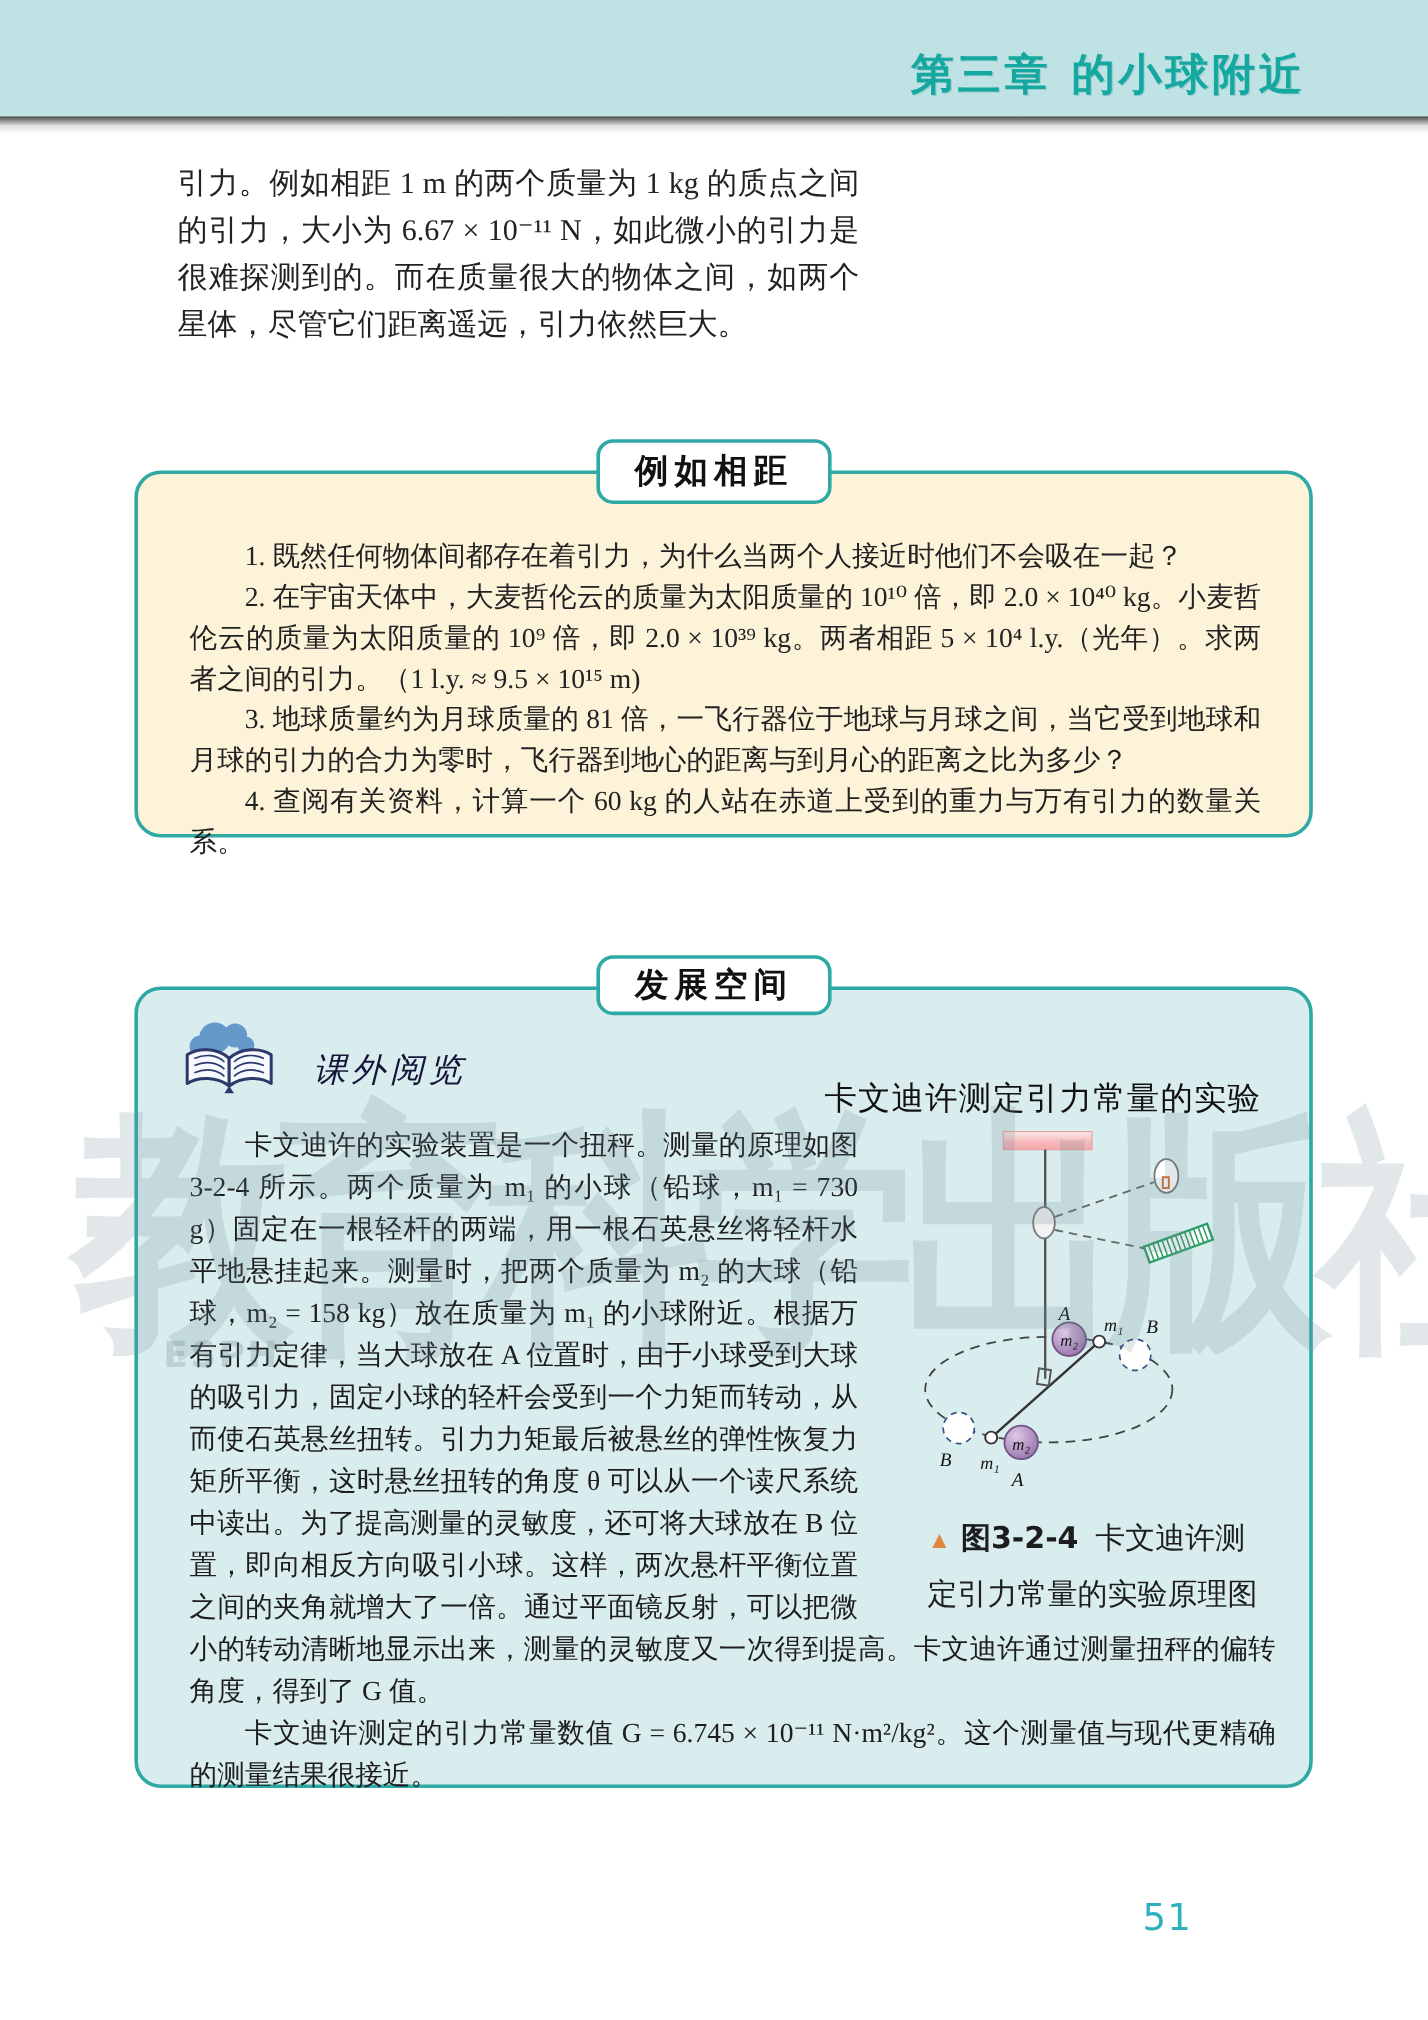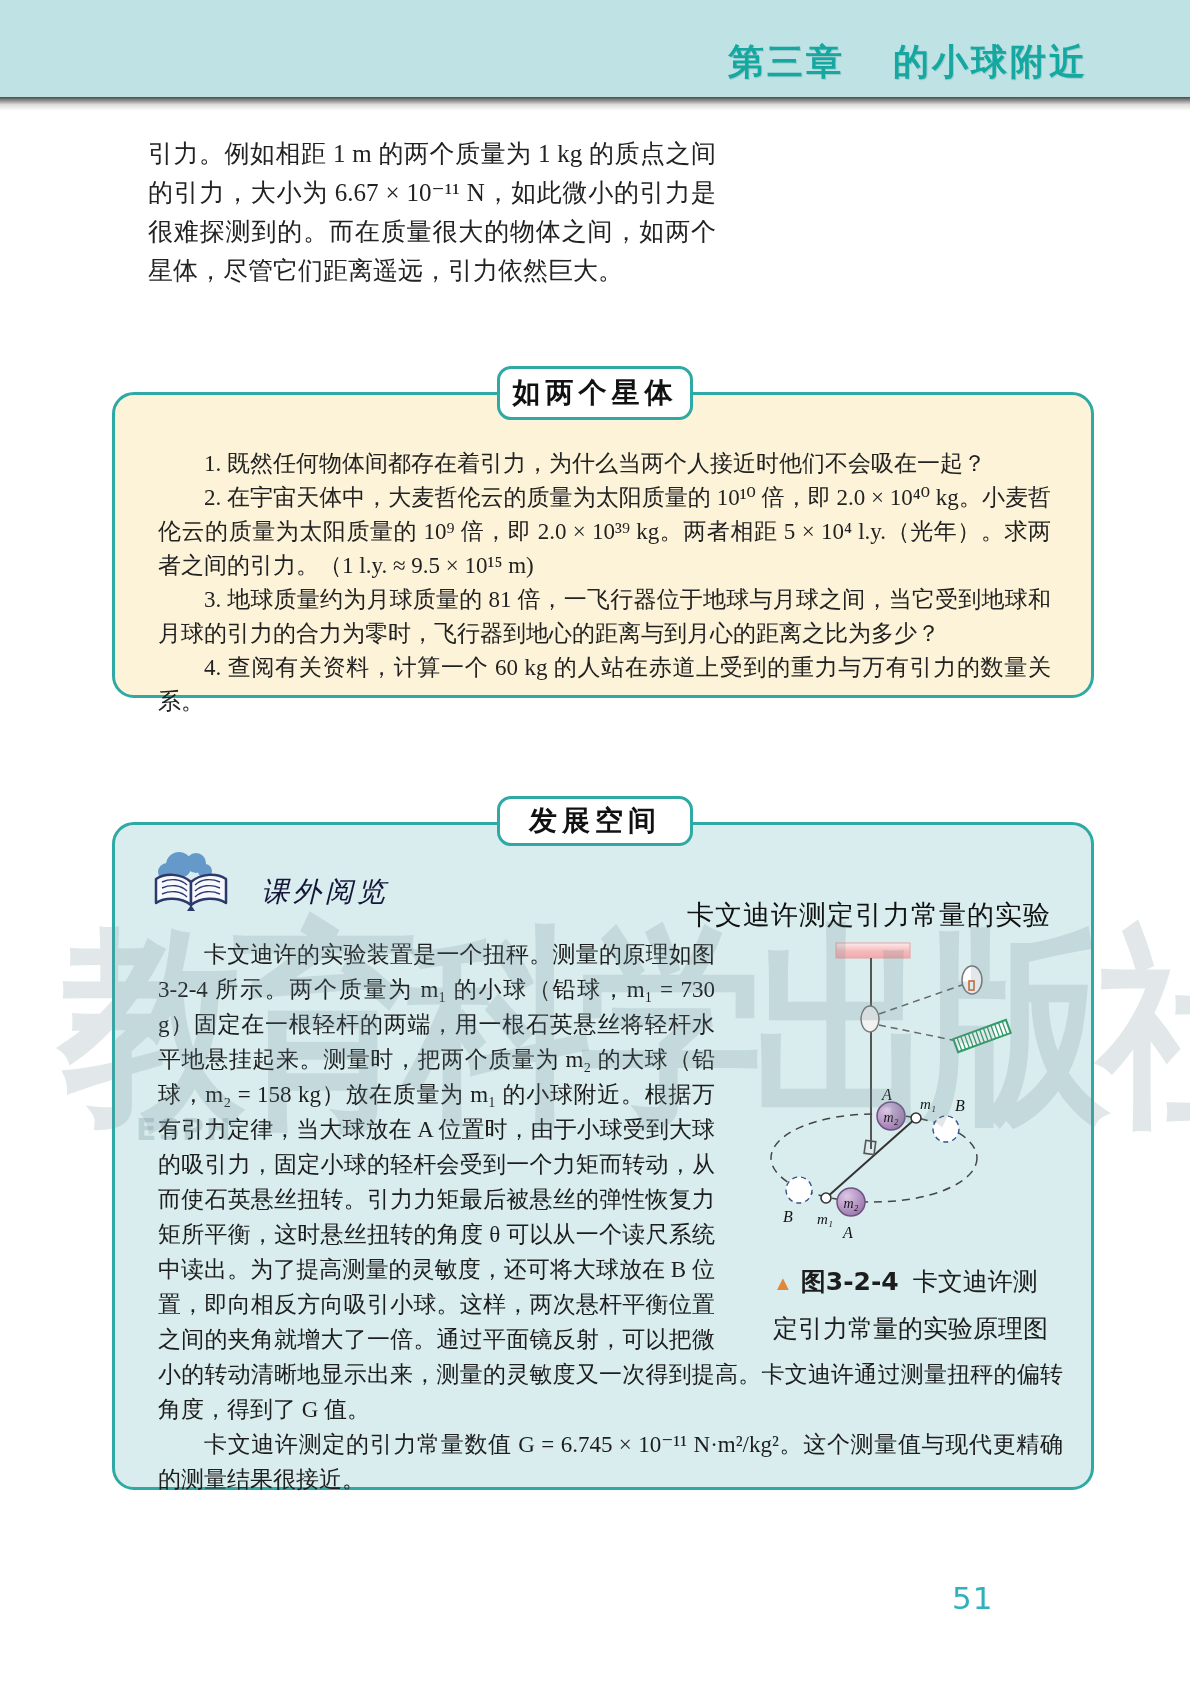--- a/index.html
+++ b/index.html
@@ -22,21 +22,21 @@
     background:linear-gradient(#4b4b4b, rgba(120,120,120,0.25) 55%, rgba(255,255,255,0));
   }
   .banner-title {
     position:absolute; right:102px; top:38px;
     font-family:"DejaVu Sans","Liberation Sans",sans-serif;
     font-weight:bold; font-size:36px; letter-spacing:3px;
     color:#15a8a1;
     text-shadow:1px 1px 0 rgba(90,160,160,0.35);
     white-space:nowrap;
   }
-  .banner-title .chapter { margin-right:48px; }
+  .banner-title .chapter { margin-right:17px; }
   
   .intro {
     position:absolute; left:148px; top:134px; width:568px;
     font-size:25px; line-height:39px; text-align:justify; color:#222;
   }
   
   .callout {
     position:absolute; left:112px; width:982px;
     border:3px solid #2fa9a4; border-radius:22px;
   }
@@ -117,21 +117,21 @@
 
 <div class="banner">
   <div class="banner-title">
     <span class="chapter">第三章</span><span>的小球附近</span>
   </div>
 </div>
 
 <p class="intro">引力。例如相距 1 m 的两个质量为 1 kg 的质点之间的引力，大小为 6.67 × 10⁻¹¹ N，如此微小的引力是很难探测到的。而在质量很大的物体之间，如两个星体，尽管它们距离遥远，引力依然巨大。</p>
 
 <div class="tab sa-tab">
-  <span>如两个星体</span>
+  <span>例如相距</span>
 </div>
 <div class="callout sa-box">
   <div class="questions">
     <p>1. 既然任何物体间都存在着引力，为什么当两个人接近时他们不会吸在一起？</p>
     <p>2. 在宇宙天体中，大麦哲伦云的质量为太阳质量的 10¹⁰ 倍，即 2.0 × 10⁴⁰ kg。小麦哲伦云的质量为太阳质量的 10⁹ 倍，即 2.0 × 10³⁹ kg。两者相距 5 × 10⁴ l.y.（光年）。求两者之间的引力。（1 l.y. ≈ 9.5 × 10¹⁵ m)</p>
     <p>3. 地球质量约为月球质量的 81 倍，一飞行器位于地球与月球之间，当它受到地球和月球的引力的合力为零时，飞行器到地心的距离与到月心的距离之比为多少？</p>
     <p>4. 查阅有关资料，计算一个 60 kg 的人站在赤道上受到的重力与万有引力的数量关系。</p>
   </div>
 </div>
 

